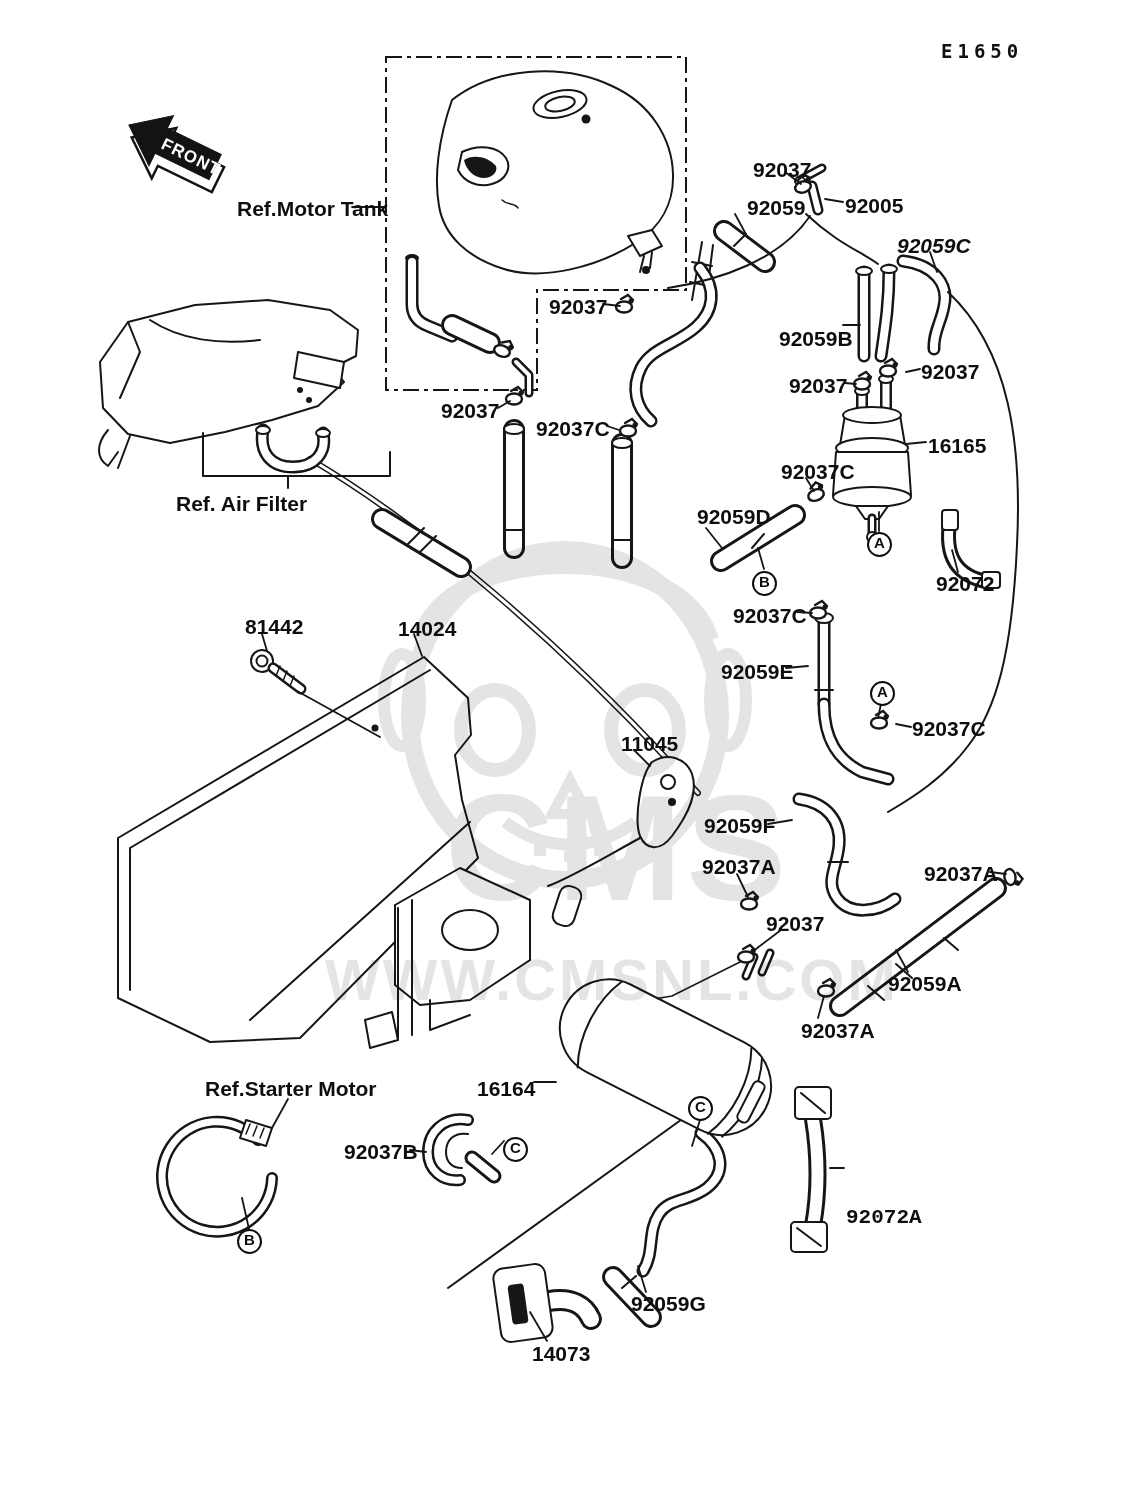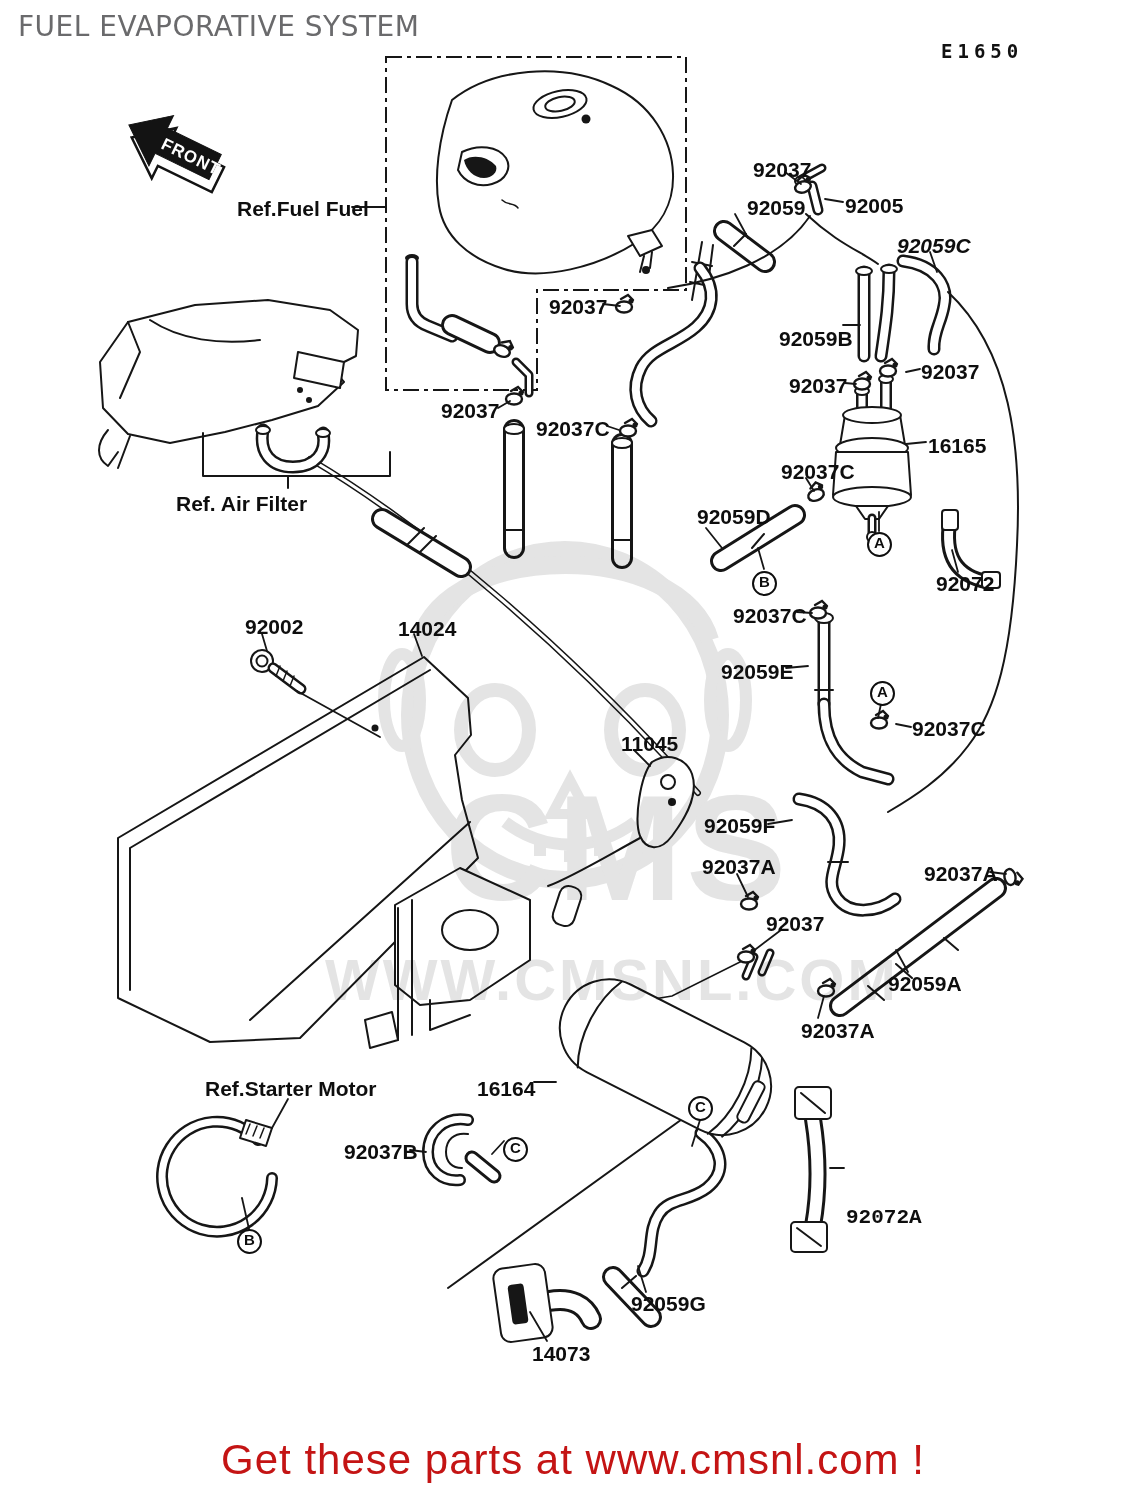--- a/index.html
+++ b/index.html
@@ -32,21 +32,20 @@
   .wm{fill:none;stroke:#c9c9c9;}
   .wmtext1{font:bold 150px "Liberation Sans",sans-serif;fill:#c9c9c9;letter-spacing:4px;}
   .wmtext2{font:bold 58px "Liberation Sans",sans-serif;fill:#c9c9c9;letter-spacing:3px;}
   .fronttext{font:bold 17px "Liberation Sans",sans-serif;fill:#ffffff;letter-spacing:1px;}
 </style>
 </head>
 <body>
 
 <div id="canvas">
 
-  <div class="page-title">FUEL EVAPORATIVE SYSTEM</div>
   <div class="diag-code">E1650</div>
 
   <svg id="diagram-svg" width="1146" height="1430" viewBox="0 0 1146 1430" xmlns="http://www.w3.org/2000/svg">
     <defs>
       <path id="tb1" d="M 412 262 L 412 304 Q 412 320 428 326 L 452 336"></path>
       <path id="tb1b" d="M 452 325 L 490 343"></path>
       <path id="tb2" d="M 724 231 L 765 262"></path>
       <path id="tb3" d="M 700 268 C 717 289 714 311 696 327 C 677 344 651 348 641 368 C 631 388 636 408 651 421"></path>
       <path id="tb4" d="M 903 261 C 934 265 949 284 944 306 C 941 323 933 333 934 349"></path>
       <path id="tb5" d="M 864 272 L 864 356"></path>
@@ -347,42 +346,42 @@
       <ellipse class="wm" cx="645" cy="730" rx="34" ry="40" stroke-width="14"></ellipse>
       <path class="wm" d="M 570 780 L 552 814 L 588 814 Z" stroke-width="10"></path>
       <ellipse class="wm" cx="402" cy="700" rx="18" ry="46" stroke-width="12"></ellipse>
       <ellipse class="wm" cx="728" cy="700" rx="18" ry="46" stroke-width="12"></ellipse>
       <path class="wm" d="M 505 822 C 545 852 595 852 635 822 M 540 836 L 540 856 M 570 842 L 570 862 M 600 836 L 600 856" stroke-width="12"></path>
       <text class="wmtext1" x="445" y="900">CMS</text>
       <text class="wmtext2" x="325" y="1000">WWW.CMSNL.COM</text>
     </g>
   </svg>
 
-  <div class="rlabel" style="left:237px;top:197px;">Ref.Fuel Fuel</div>
+  <div class="rlabel" style="left:237px;top:197px;">Ref.Motor Tank</div>
   <div class="rlabel" style="left:176px;top:492px;">Ref. Air Filter</div>
   <div class="rlabel" style="left:169px;top:1077px;margin-left:36px;">Ref.Starter Motor</div>
 
   <div class="plabel" style="left:753px;top:158px;">92037</div>
   <div class="plabel" style="left:703px;top:196px;margin-left:44px;">92059</div>
   <div class="plabel" style="left:845px;top:194px;">92005</div>
   <div class="plabel" style="left:897px;top:234px;font-style:italic;">92059C</div>
   <div class="plabel" style="left:779px;top:327px;">92059B</div>
   <div class="plabel" style="left:921px;top:360px;">92037</div>
   <div class="plabel" style="left:789px;top:374px;">92037</div>
   <div class="plabel" style="left:928px;top:434px;">16165</div>
   <div class="plabel" style="left:549px;top:295px;">92037</div>
   <div class="plabel" style="left:441px;top:399px;">92037</div>
   <div class="plabel" style="left:536px;top:417px;">92037C</div>
   <div class="plabel" style="left:781px;top:460px;">92037C</div>
   <div class="plabel" style="left:697px;top:505px;">92059D</div>
   <div class="plabel" style="left:936px;top:572px;">92072</div>
   <div class="plabel" style="left:733px;top:604px;">92037C</div>
   <div class="plabel" style="left:721px;top:660px;">92059E</div>
   <div class="plabel" style="left:912px;top:717px;">92037C</div>
-  <div class="plabel" style="left:245px;top:615px;">92002</div>
+  <div class="plabel" style="left:245px;top:615px;">81442</div>
   <div class="plabel" style="left:398px;top:617px;">14024</div>
   <div class="plabel" style="left:621px;top:732px;">11045</div>
   <div class="plabel" style="left:704px;top:814px;">92059F</div>
   <div class="plabel" style="left:702px;top:855px;">92037A</div>
   <div class="plabel" style="left:924px;top:862px;">92037A</div>
   <div class="plabel" style="left:766px;top:912px;">92037</div>
   <div class="plabel" style="left:888px;top:972px;">92059A</div>
   <div class="plabel" style="left:801px;top:1019px;">92037A</div>
   <div class="plabel" style="left:477px;top:1077px;">16164</div>
   <div class="plabel" style="left:344px;top:1140px;">92037B</div>
@@ -390,15 +389,14 @@
   <div class="plabel" style="left:631px;top:1292px;">92059G</div>
   <div class="plabel" style="left:532px;top:1342px;">14073</div>
 
   <div class="callout" style="left:867px;top:532px;">A</div>
   <div class="callout" style="left:752px;top:571px;">B</div>
   <div class="callout" style="left:870px;top:681px;">A</div>
   <div class="callout" style="left:503px;top:1137px;">C</div>
   <div class="callout" style="left:688px;top:1096px;">C</div>
   <div class="callout" style="left:237px;top:1229px;">B</div>
 
-  <div class="footer-banner">Get these parts at www.cmsnl.com !</div>
 
 </div>
 
 </body></html>

